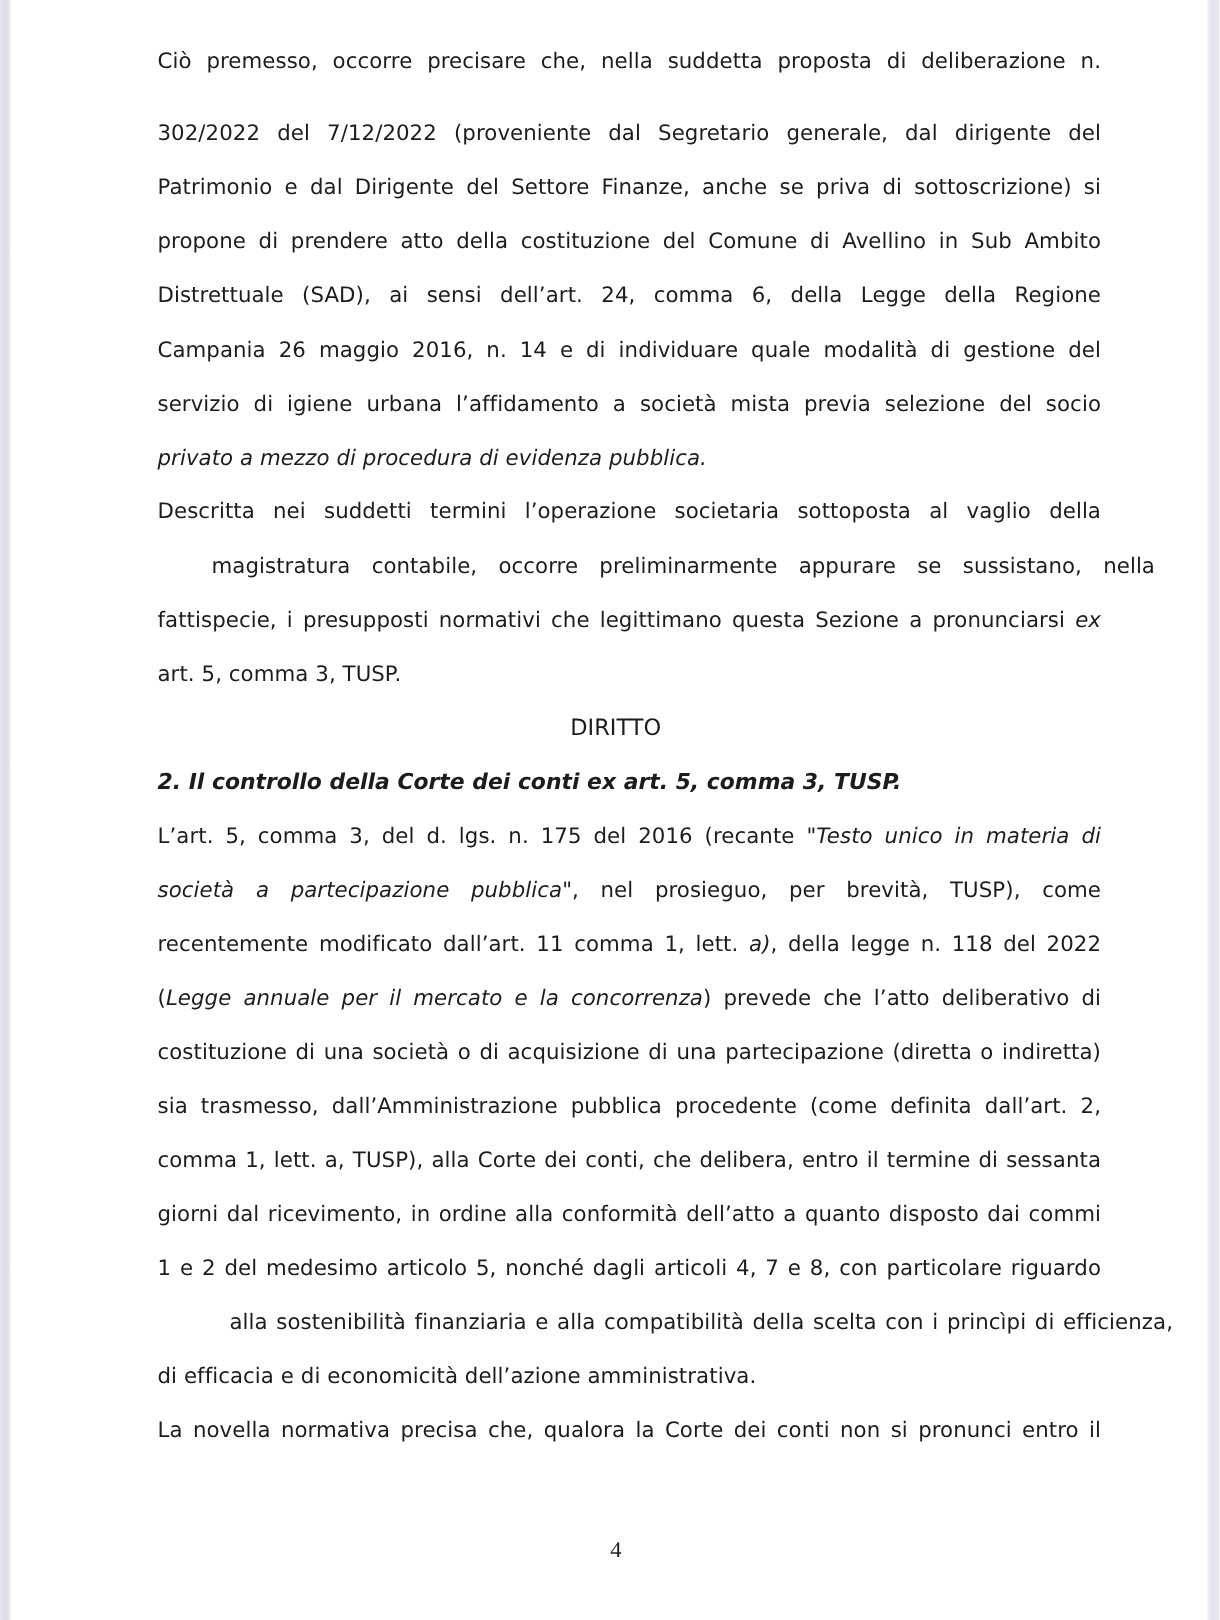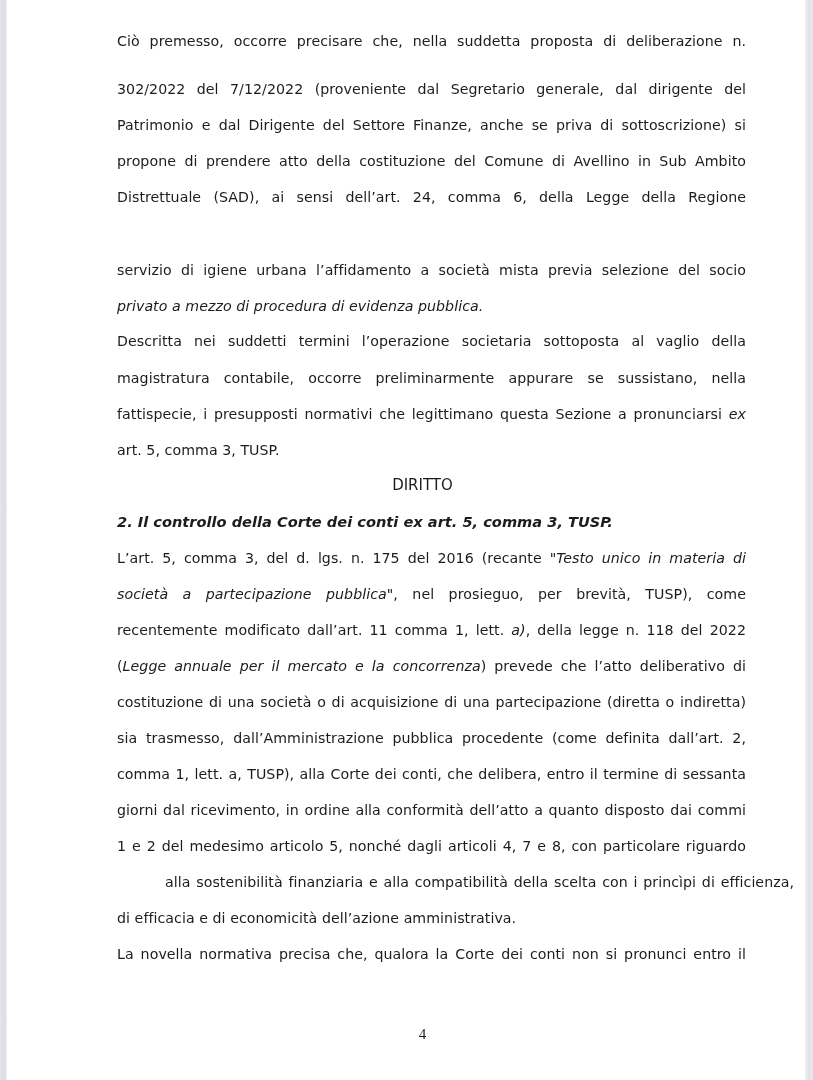--- a/index.html
+++ b/index.html
@@ -11,21 +11,21 @@
     }
     .edge-left {
       position: absolute; left: 0; top: 0; width: 7px; height: 1080px;
       background: linear-gradient(to right, #e4e4ea 0%, #dcdce3 60%, #ececf0 100%);
     }
     .edge-right {
       position: absolute; right: 0; top: 0; width: 8px; height: 1080px;
       background: linear-gradient(to right, #f2f2f5 0%, #e2e2e8 40%, #e8e8ee 100%);
     }
     .page {
-      position: absolute; left: 16px; top: 0; width: 722px; height: 1080px; border-radius: 32px;
+      position: absolute; left: 4px; top: 0; width: 722px; height: 1080px; border-radius: 32px;
     }
     .line {
       position: absolute; left: 101px; width: 629px;
       font-size: 14.2px; line-height: 20px; height: 20px;
       white-space: nowrap;
       text-align: justify; text-align-last: justify;
       letter-spacing: 0.05px;
     }
     .line.last { text-align-last: left; }
     .line i { font-style: italic; }
@@ -49,25 +49,26 @@
 <div class="edge-left"></div>
 <div class="edge-right"></div>
 
 <div class="page">
 
   <div class="line" style="top: 31px; white-space: normal; overflow: visible;">Ciò premesso, occorre precisare che, nella suddetta proposta di deliberazione n.</div>
   <div class="line" style="top: 79px; white-space: normal; overflow: visible;">302/2022 del 7/12/2022 (proveniente dal Segretario generale, dal dirigente del</div>
   <div class="line" style="top: 115px; white-space: normal; overflow: visible;">Patrimonio e dal Dirigente del Settore Finanze, anche se priva di sottoscrizione) si</div>
   <div class="line" style="top: 151px; white-space: normal; overflow: visible;">propone di prendere atto della costituzione del Comune di Avellino in Sub Ambito</div>
   <div class="line" style="top: 187px; white-space: normal; overflow: visible;">Distrettuale (SAD), ai sensi dell’art. 24, comma 6, della Legge della Regione</div>
+  <div class="line" style="top: 224px; white-space: normal; overflow: visible;">Campania 26 maggio 2016, n. 14 e di individuare quale modalità di gestione del</div>
   <div class="line" style="top: 260px; white-space: normal; overflow: visible;">servizio di igiene urbana l’affidamento a società mista previa selezione del socio</div>
   <div class="line last" style="top: 296px; white-space: normal; overflow: visible; font-style: italic;">privato a mezzo di procedura di evidenza pubblica.</div>
 
   <div class="line" style="top: 331px; white-space: normal; overflow: visible;">Descritta nei suddetti termini l’operazione societaria sottoposta al vaglio della</div>
-  <div class="line" style="top: 368px; white-space: normal; overflow: visible;">magistratura contabile, occorre preliminarmente appurare se sussistano, nella</div>
+  <div class="line" style="top: 368px; white-space: normal; overflow: visible; margin-left: 36px;">magistratura contabile, occorre preliminarmente appurare se sussistano, nella</div>
   <div class="line" style="top: 404px; white-space: normal; overflow: visible;"><span>fattispecie, i presupposti normativi che legittimano questa Sezione a pronunciarsi</span> <i>ex</i></div>
   <div class="line last" style="top: 440px; white-space: normal; overflow: visible;">art. 5, comma 3, TUSP.</div>
 
   <div class="heading" style="top:475px">DIRITTO</div>
   <div class="subheading" style="top:512px">2. Il controllo della Corte dei conti ex art. 5, comma 3, TUSP.</div>
 
   <div class="line" style="top: 548px; white-space: normal; overflow: visible;"><span>L’art. 5, comma 3, del d. lgs. n. 175 del 2016 (recante "</span><i>Testo unico in materia di</i></div>
   <div class="line" style="top: 584px; white-space: normal; overflow: visible;"><i>società a partecipazione pubblica"</i><span>, nel prosieguo, per brevità, TUSP), come</span></div>
   <div class="line" style="top: 620px; white-space: normal; overflow: visible;"><span>recentemente modificato dall’art. 11 comma 1, lett.</span> <i>a)</i><span>, della legge n. 118 del 2022</span></div>
   <div class="line" style="top: 656px; white-space: normal; overflow: visible;"><span>(</span><i>Legge annuale per il mercato e la concorrenza</i><span>) prevede che l’atto deliberativo di</span></div>

